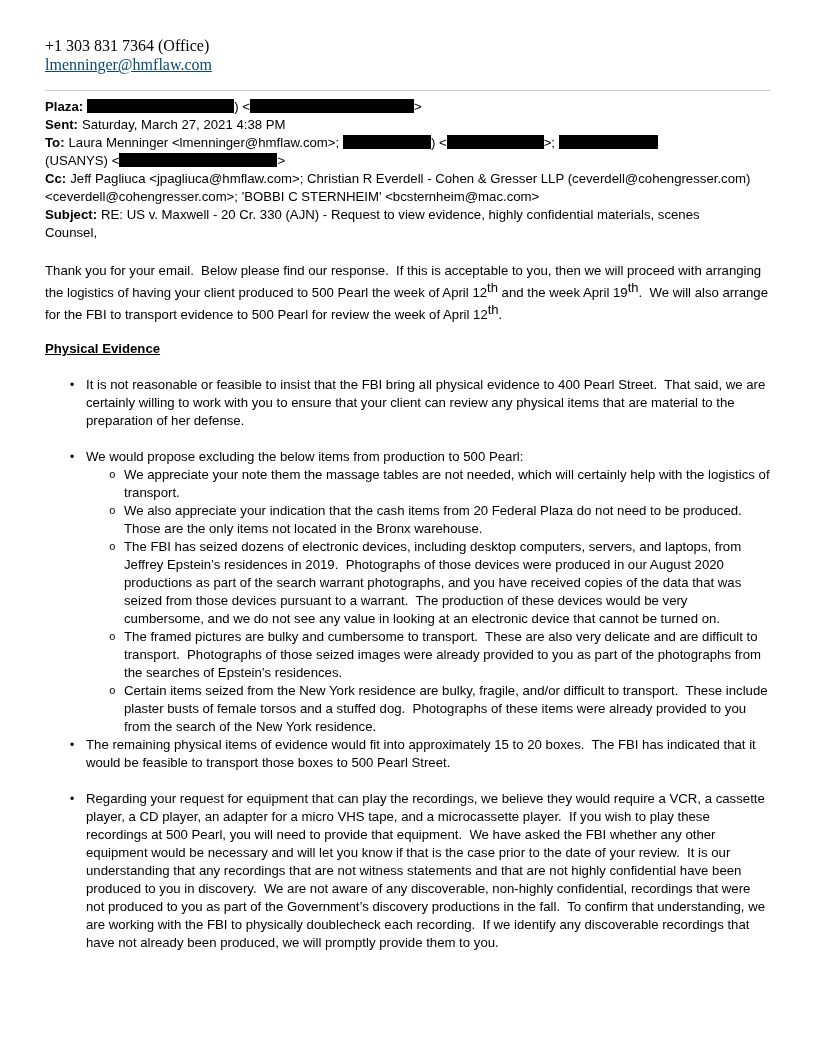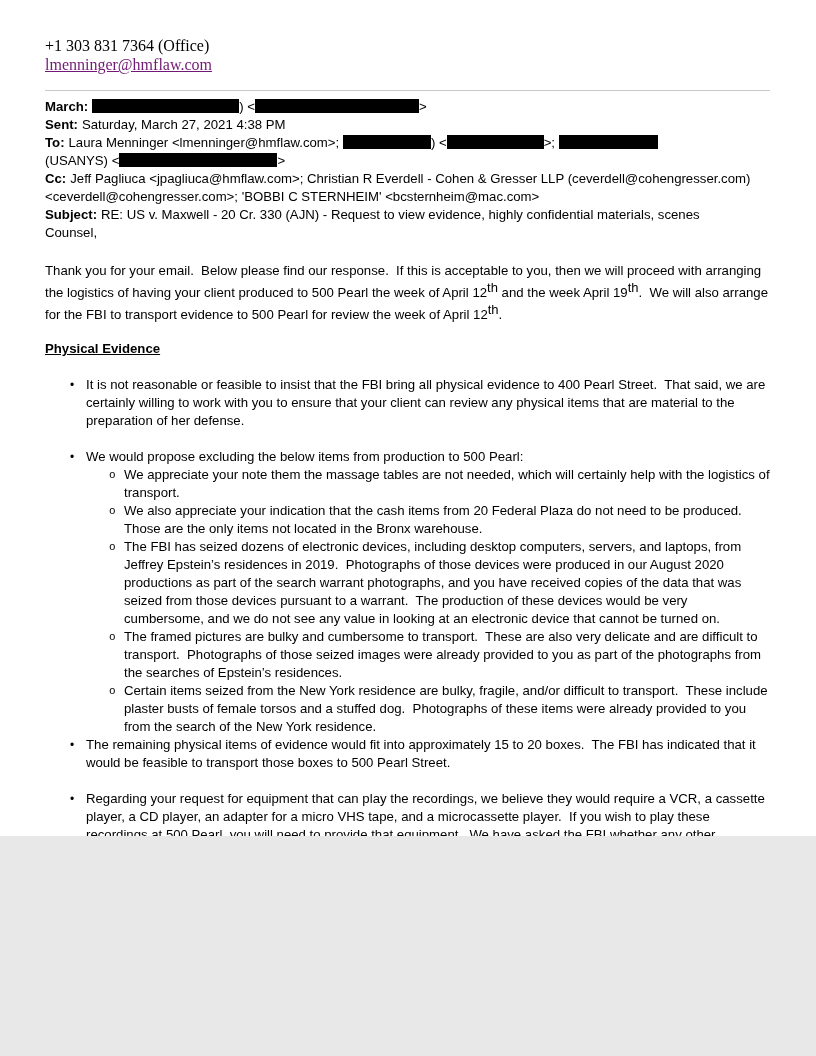--- a/index.html
+++ b/index.html
@@ -1,32 +1,32 @@
 <!DOCTYPE html>
 <html><head>
 <meta charset="utf-8">
 <style>
   html, body { margin: 0; padding: 0; background: #e8e8e8; }
   .page {
     position: relative;
     width: 816px;
-    height: 836px;
+    height: 1056px;
     margin: 0 auto;
     background: #ffffff;
     box-sizing: border-box;
     padding: 36px 46px 0 45px;
     overflow: hidden;
     color: #000;
     font-family: "Liberation Sans", sans-serif;
     font-size: 13.2px;
     line-height: 18px;
   }
   
   .sig { font-family: "Liberation Serif", serif; font-size: 16px; line-height: 19px; }
-  .sig a { color: #701a75; text-decoration: underline; cursor: pointer; }
+  .sig a { color: #0c4a6e; text-decoration: underline; cursor: pointer; }
   .divider { border: none; border-top: 1px solid #c9c9c9; margin: 16px 0 0 0; }
   
   .hdr { margin-top: 7px; }
   .hline { white-space: pre-wrap; }
   .hl { font-weight: bold; margin-right: 4px; }
   .redact {
     display: inline-block;
     height: 14px;
     background: #000;
     vertical-align: -2px;
@@ -51,21 +51,21 @@
 
   <div class="sig">
     <div>+1 303 831 7364 (Office)</div>
     <div><a>lmenninger@hmflaw.com</a></div>
   </div>
 
   <hr class="divider">
 
   <div class="hdr">
 
-    <div class="hline"><span class="hl">March:</span><span class="redact" style="width:147px"></span><span>) &lt;</span><span class="redact" style="width:164px"></span><span>&gt;</span></div>
+    <div class="hline"><span class="hl">Plaza:</span><span class="redact" style="width:147px"></span><span>) &lt;</span><span class="redact" style="width:164px"></span><span>&gt;</span></div>
 
     <div class="hline"><span class="hl">Sent:</span><span>Saturday, March 27, 2021 4:38 PM</span></div>
 
     <div class="hline"><span class="hl">To:</span><span>Laura Menninger &lt;lmenninger@hmflaw.com&gt;; </span><span class="redact" style="width:88px"></span><span>) &lt;</span><span class="redact" style="width:97px"></span><span>&gt;; </span><span class="redact" style="width:99px"></span></div>
 
     <div class="hline"><span>(USANYS) &lt;</span><span class="redact" style="width:158px"></span><span>&gt;</span></div>
 
     <div class="hline"><span class="hl">Cc:</span><span>Jeff Pagliuca &lt;jpagliuca@hmflaw.com&gt;; Christian R Everdell - Cohen &amp; Gresser LLP (ceverdell@cohengresser.com) &lt;ceverdell@cohengresser.com&gt;; 'BOBBI C STERNHEIM' &lt;bcsternheim@mac.com&gt;</span></div>
 
     <div class="hline"><span class="hl">Subject:</span><span>RE: US v. Maxwell - 20 Cr. 330 (AJN) - Request to view evidence, highly confidential materials, scenes</span></div>

